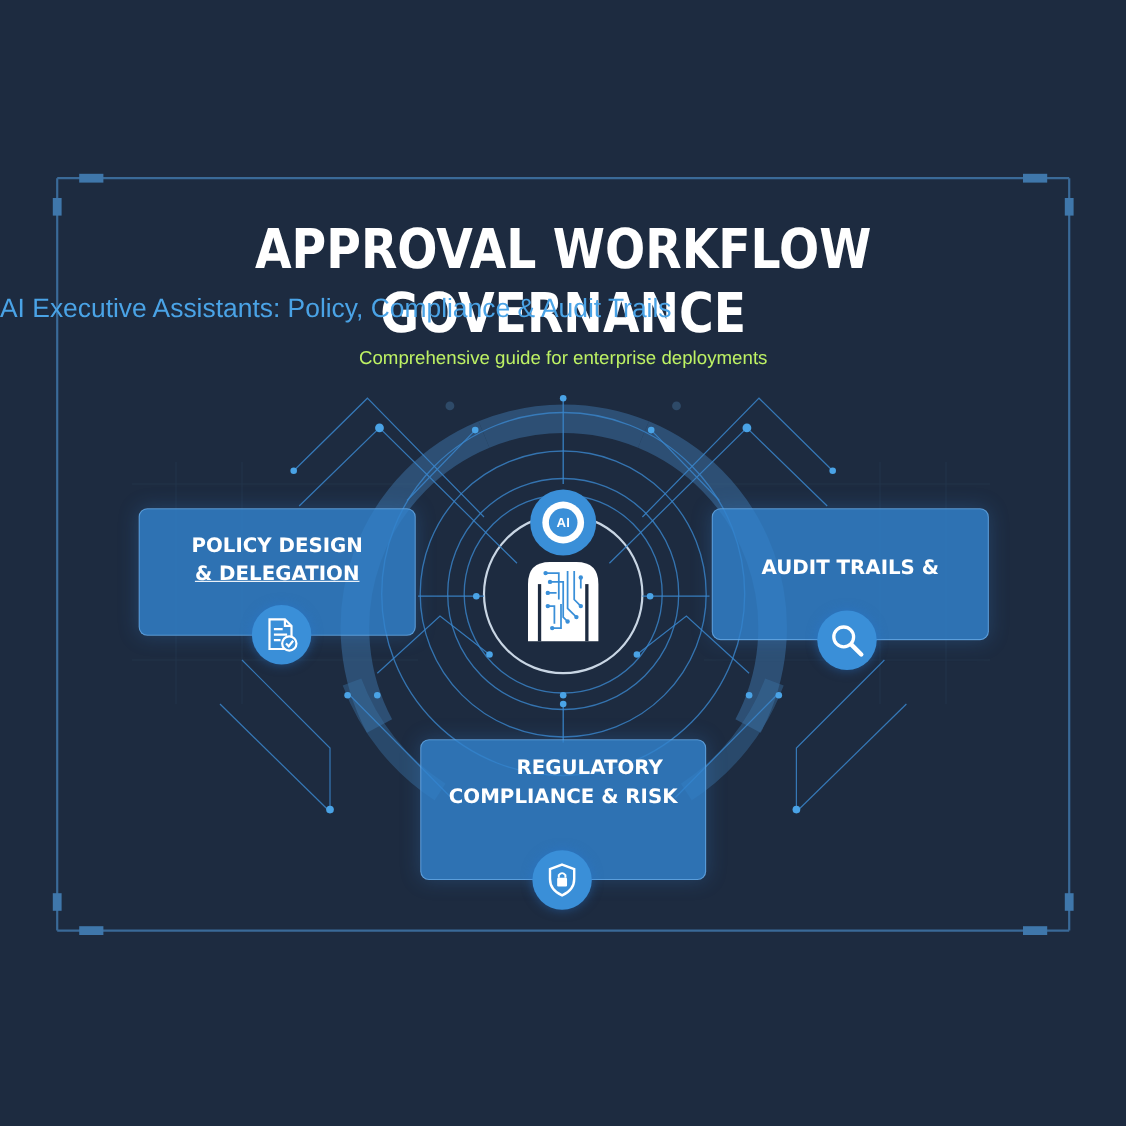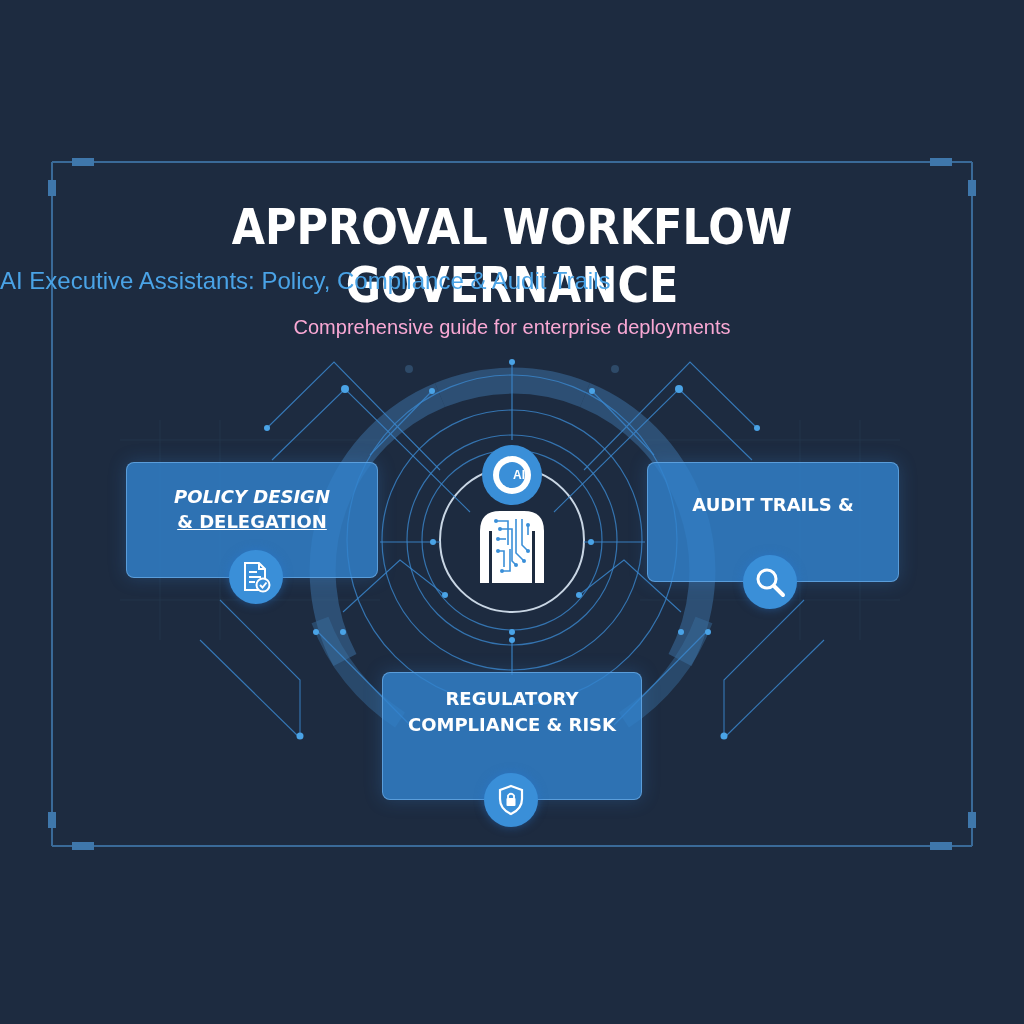--- a/index.html
+++ b/index.html
@@ -15,21 +15,21 @@
     position:absolute; left:0; top:198px; width:1024px; text-align:center;
     color:#ffffff; font-family:"DejaVu Sans", sans-serif; font-weight:bold;
     font-size:50px; letter-spacing:0px; transform:scaleX(0.86); transform-origin:center;
   }
   .subtitle {
     position:absolute; left:0; top:267px; width:1024px; text-align:left;
     color:#4aa3e6; font-size:24px;
   }
   .tagline {
     position:absolute; left:0; top:316px; width:1024px; text-align:center;
-    color:#f9a8d4; font-size:20px;
+    color:#bef264; font-size:17px;
   }
   .card {
     position:absolute; background:rgba(50,130,205,0.82);
     border:1px solid rgba(110,175,235,0.7); border-radius:8px;
     color:#fff; font-weight:bold; text-align:center;
     font-family:"DejaVu Sans", sans-serif; font-size:18px; line-height:28px;
     box-shadow:0 0 18px rgba(60,140,220,0.25);
   }
   .card .label { position:absolute; left:0; width:100%; }
   .icon-badge {
@@ -143,21 +143,21 @@
   </g>
 </svg>
 
 <div class="title">APPROVAL WORKFLOW GOVERNANCE</div>
 <div class="subtitle">AI Executive Assistants: Policy, Compliance &amp; Audit Trails</div>
 <div class="tagline">Comprehensive guide for enterprise deployments</div>
 
 <div class="abs" style="left:462px;top:445px;width:100px;height:140px;">
   <div class="abs" style="left:20px;top:0;width:60px;height:60px;border-radius:50%;background:#3a8fd8;"></div>
   <div class="abs" style="left:31px;top:11px;width:38px;height:38px;border-radius:50%;background:#ffffff;"></div>
-  <div class="abs" style="left:37px;top:17px;width:26px;height:26px;border-radius:50%;background:#3a8fd8;color:#fff;font-size:12px;font-weight:bold;line-height:26px;text-align:right;">AI</div>
+  <div class="abs" style="left:37px;top:17px;width:26px;height:26px;border-radius:50%;background:#3a8fd8;color:#fff;font-size:12px;font-weight:bold;line-height:26px;text-align:center;">AI</div>
   <svg class="abs" style="left:10px;top:60px;" width="80" height="80" viewBox="0 0 80 80">
     <path d="M8 78 L8 26 Q8 6 28 6 L52 6 Q72 6 72 26 L72 78 Z" fill="#ffffff"></path>
     <rect x="17" y="26" width="3" height="52" fill="#1d2b40"></rect>
     <rect x="60" y="26" width="3" height="52" fill="#1d2b40"></rect>
     <g stroke="#3a8fd8" stroke-width="1.6" fill="none">
       <polyline points="24,16 36,16 36,40"></polyline>
       <polyline points="28,24 40,24 40,56 44,60"></polyline>
       <polyline points="44,14 44,48 52,56"></polyline>
       <polyline points="50,14 50,40 56,46"></polyline>
       <polyline points="26,34 34,34"></polyline>
@@ -173,49 +173,49 @@
       <circle cx="30" cy="66" r="2"></circle>
         <circle cx="44" cy="60" r="2"></circle>
       <circle cx="52" cy="56" r="2"></circle>
         <circle cx="56" cy="46" r="2"></circle>
       <circle cx="56" cy="20" r="2"></circle>
     </g>
   </svg>
 </div>
 
 <div class="card" style="left:126px;top:462px;width:250px;height:114px;">
-  <div class="label" style="top:20px;font-style:italic;">POLICY DESIGN</div>
+  <div class="label" style="top:20px;">POLICY DESIGN</div>
   <div class="label" style="top:45px;text-decoration:underline;">&amp; DELEGATION</div>
 </div>
 <div class="icon-badge" style="left:229px;top:550px;">
   <svg width="34" height="34" viewBox="0 0 34 34">
     <path d="M6 3 L20 3 L26 9 L26 30 L6 30 Z" fill="none" stroke="#fff" stroke-width="2"></path>
     <path d="M20 3 L20 9 L26 9" fill="none" stroke="#fff" stroke-width="2"></path>
     <g stroke="#fff" stroke-width="2">
         <line x1="10" y1="12" x2="18" y2="12"></line>
         <line x1="10" y1="17" x2="22" y2="17"></line>
         <line x1="10" y1="22" x2="16" y2="22"></line>
       </g>
     <circle cx="24" cy="25" r="6.5" fill="#3a8fd8" stroke="#fff" stroke-width="2"></circle>
     <polyline points="21,25 23.5,27.5 27.5,22.5" fill="none" stroke="#fff" stroke-width="2"></polyline>
   </svg>
 </div>
 
 <div class="card" style="left:647px;top:462px;width:250px;height:118px;">
-  <div class="label" style="top:28px;">AUDIT TRAILS &amp;</div>
+  <div class="label" style="top:40px;">AUDIT TRAILS &amp;</div>
 </div>
 <div class="icon-badge" style="left:743px;top:555px;">
   <svg width="34" height="34" viewBox="0 0 34 34">
     <circle cx="14" cy="14" r="9" fill="none" stroke="#fff" stroke-width="3"></circle>
     <line x1="21" y1="21" x2="30" y2="30" stroke="#fff" stroke-width="4" stroke-linecap="round"></line>
   </svg>
 </div>
 
 <div class="card" style="left:382px;top:672px;width:258px;height:126px;">
-  <div class="label" style="top:12px;">REGULATORY</div>
+  <div class="label" style="top:12px;padding-left:24px;">REGULATORY</div>
   <div class="label" style="top:38px;">COMPLIANCE &amp; RISK</div>
 </div>
 <div class="icon-badge" style="left:484px;top:773px;">
   <svg width="34" height="34" viewBox="0 0 34 34">
     <path d="M17 3 L28 7 L28 16 Q28 26 17 31 Q6 26 6 16 L6 7 Z" fill="none" stroke="#fff" stroke-width="2.2"></path>
     <rect x="12.5" y="15" width="9" height="8" rx="1" fill="#fff"></rect>
     <path d="M14 15 L14 12.5 Q17 9 20 12.5 L20 15" fill="none" stroke="#fff" stroke-width="1.8"></path>
   </svg>
 </div>
 

